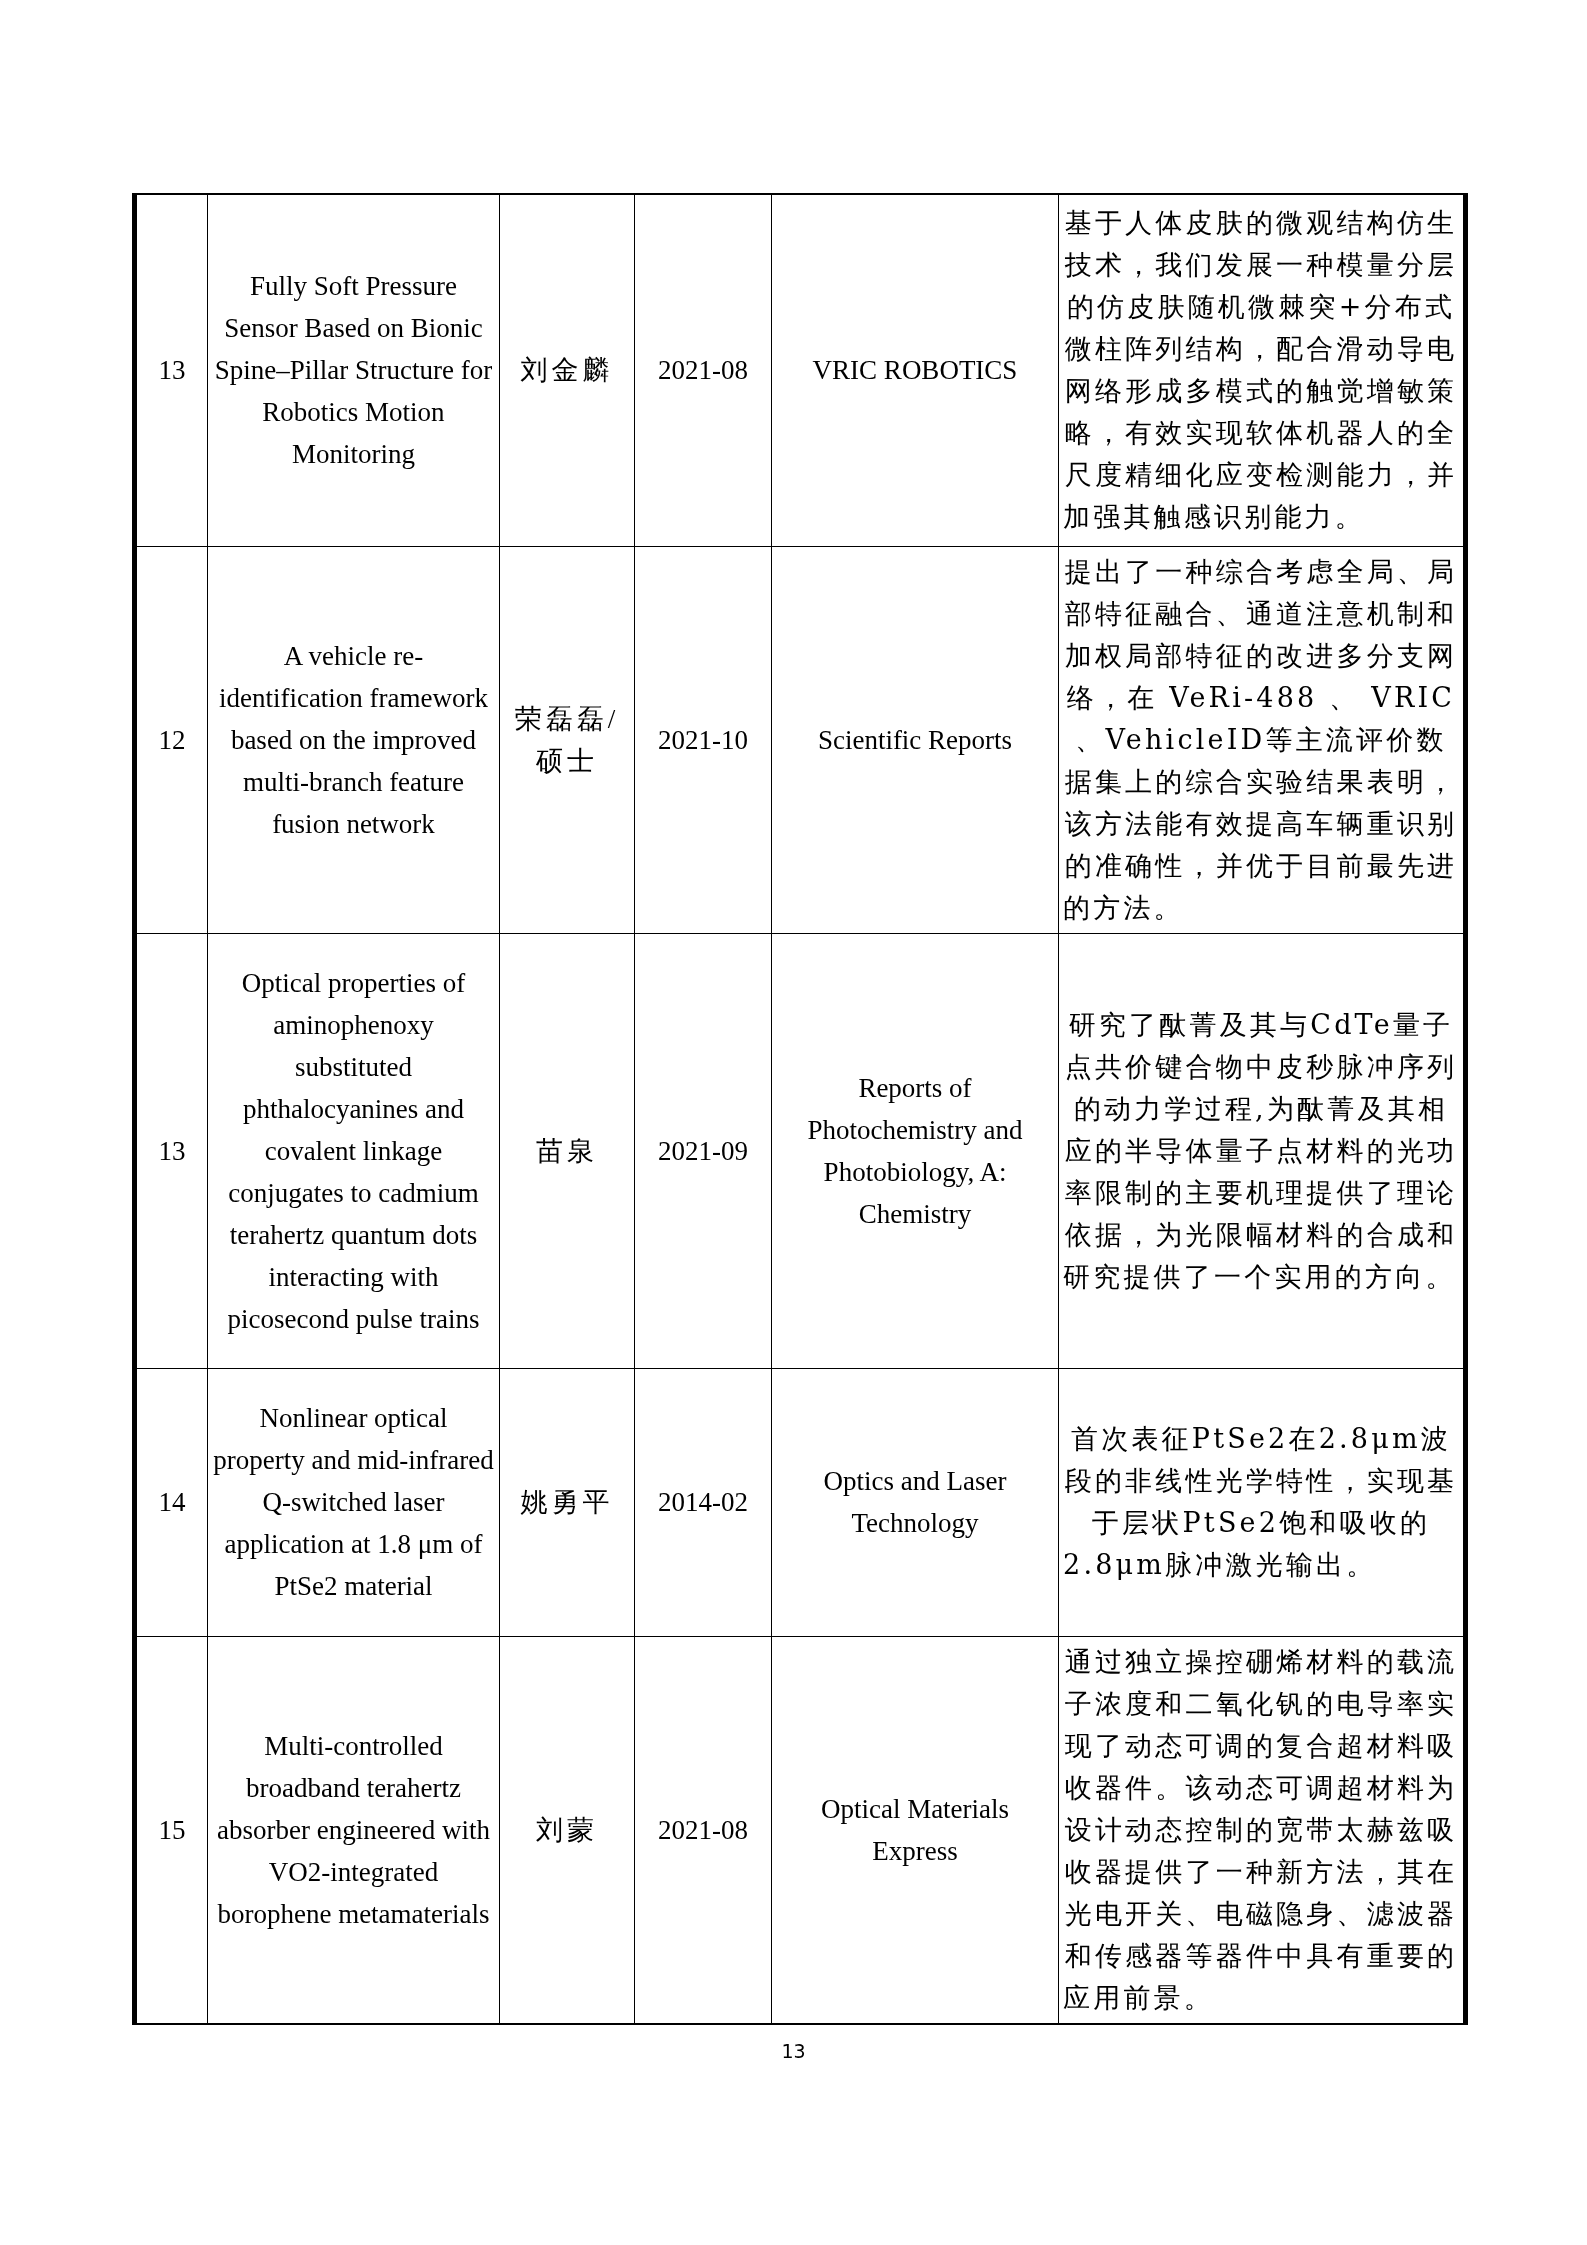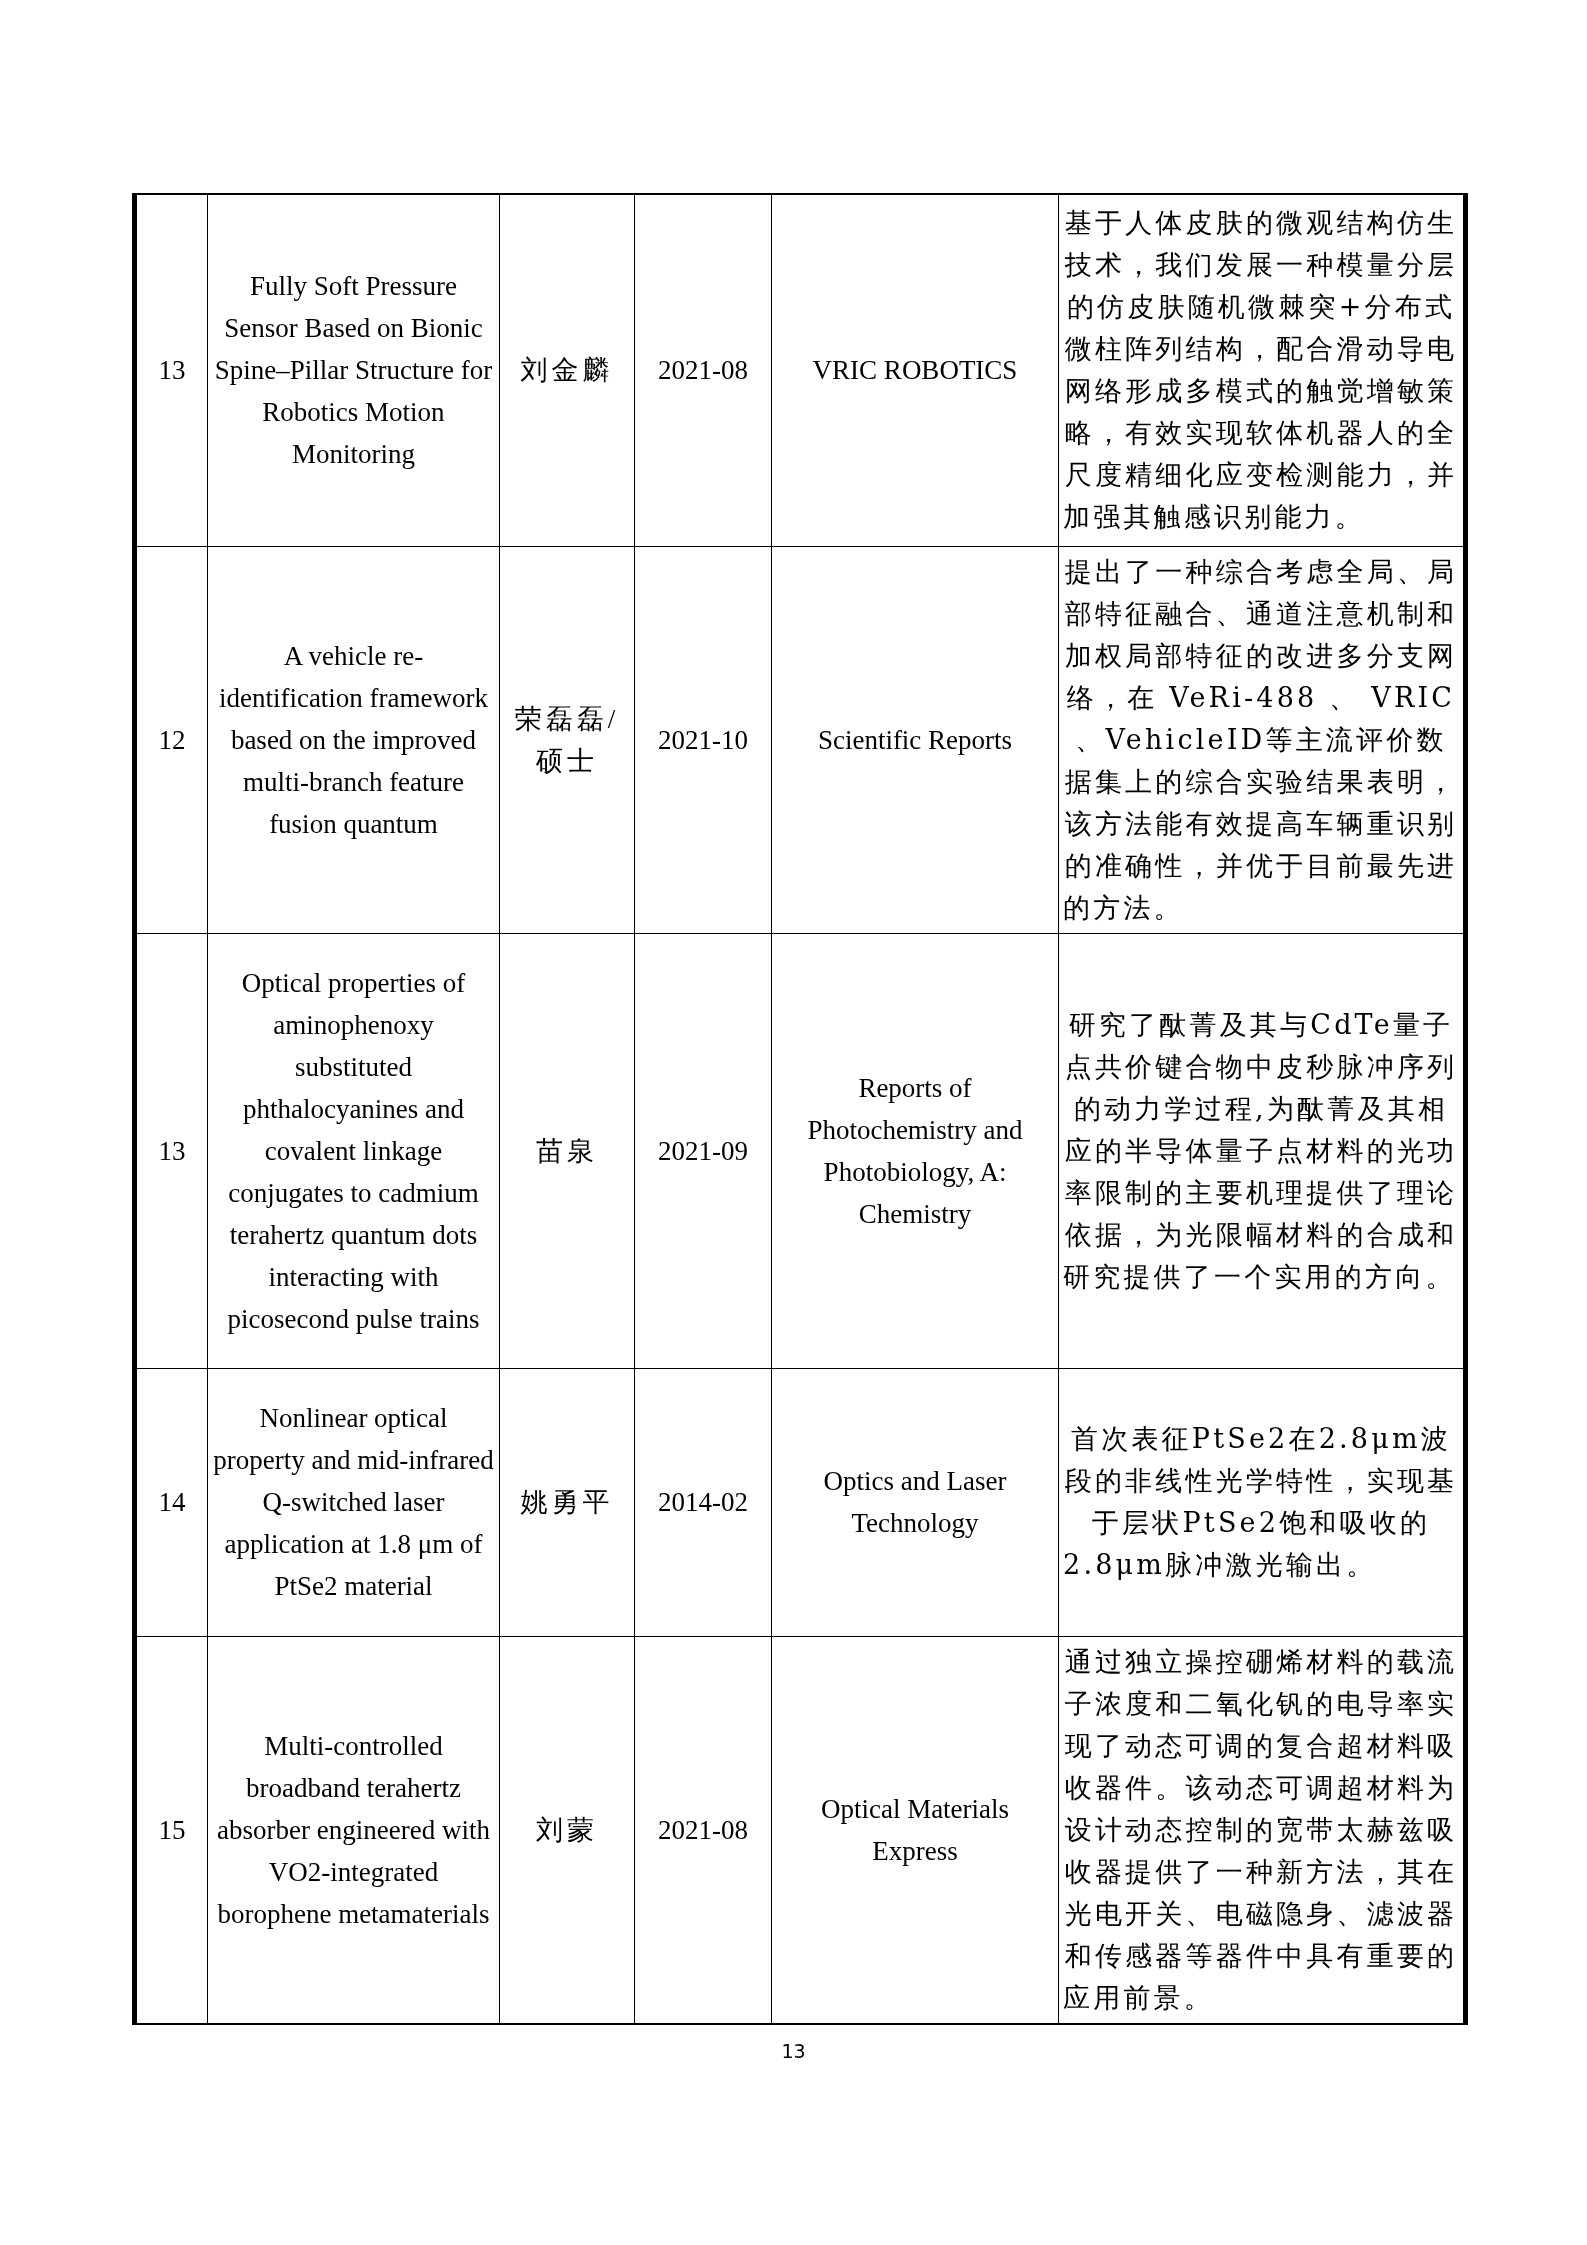--- a/index.html
+++ b/index.html
@@ -50,21 +50,21 @@
     <tr class="r11">
       <td>13</td>
       <td class="title">Fully Soft Pressure Sensor Based on Bionic Spine–Pillar Structure for Robotics Motion Monitoring</td>
       <td class="author">刘金麟</td>
       <td>2021-08</td>
       <td>VRIC ROBOTICS</td>
       <td class="desc">基于人体皮肤的微观结构仿生技术，我们发展一种模量分层的仿皮肤随机微棘突+分布式微柱阵列结构，配合滑动导电网络形成多模式的触觉增敏策略，有效实现软体机器人的全尺度精细化应变检测能力，并加强其触感识别能力。</td>
     </tr>
     <tr class="r12">
       <td>12</td>
-      <td class="title">A vehicle re-identification framework based on the improved multi-branch feature fusion quantum</td>
+      <td class="title">A vehicle re-identification framework based on the improved multi-branch feature fusion network</td>
       <td class="author">荣磊磊/硕士</td>
       <td>2021-10</td>
       <td>Scientific Reports</td>
       <td class="desc">提出了一种综合考虑全局、局部特征融合、通道注意机制和加权局部特征的改进多分支网络，在 VeRi-488 、 VRIC 、VehicleID等主流评价数据集上的综合实验结果表明，该方法能有效提高车辆重识别的准确性，并优于目前最先进的方法。</td>
     </tr>
     <tr class="r13">
       <td>13</td>
       <td class="title">Optical properties of aminophenoxy substituted phthalocyanines and covalent linkage conjugates to cadmium terahertz quantum dots interacting with picosecond pulse trains</td>
       <td class="author">苗泉</td>
       <td>2021-09</td>

